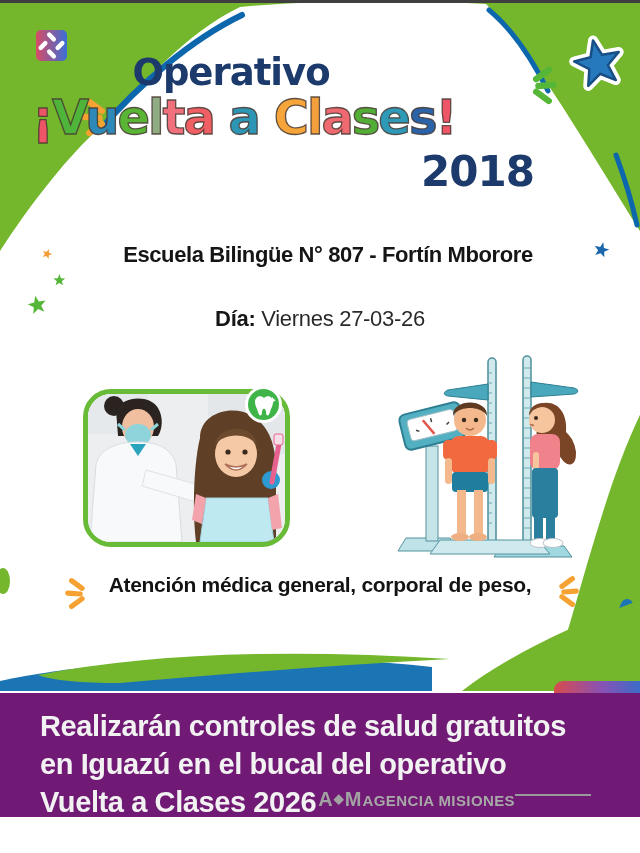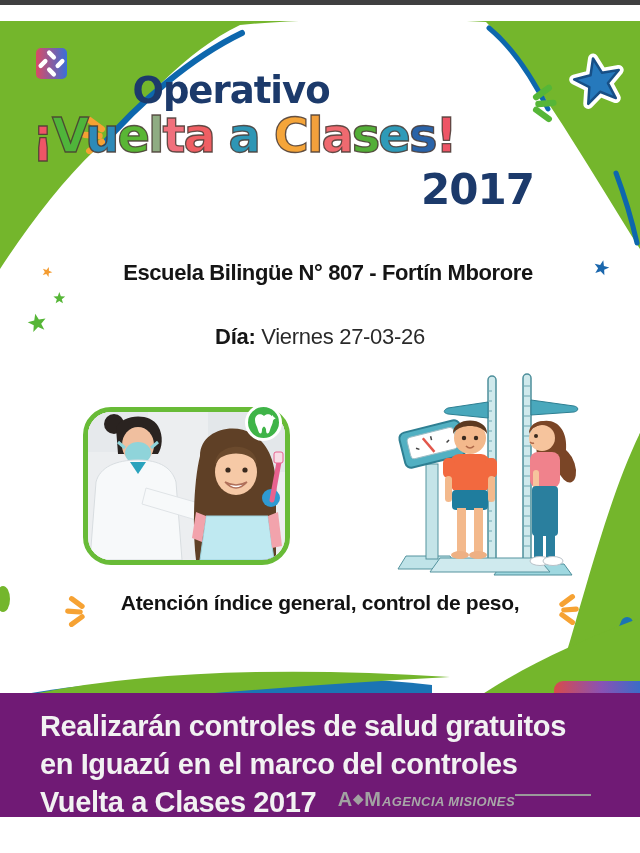--- a/index.html
+++ b/index.html
@@ -4,21 +4,21 @@
 <style>
   html,body{margin:0;padding:0;background:#222;}
   .stage{position:relative;width:640px;height:853px;overflow:hidden;background:#fff;
          font-family:"Liberation Sans",sans-serif;}
   .abs{position:absolute;}
 
   
   .top-strip{left:0;top:0;width:640px;height:5px;background:#3f3f40;}
 
   
-  .poster{left:0;top:21px;width:640px;height:688px;background:#74b62c;}
+  .poster{left:0;top:3px;width:640px;height:688px;background:#74b62c;}
   .bg-svg{position:absolute;left:0;top:0;}
 
   .kicker{left:81px;top:48px;width:300px;text-align:center;
           font-family:"DejaVu Sans",sans-serif;font-weight:bold;font-size:37px;
           color:#1c3a6b;letter-spacing:-1px;}
   .title{left:0;top:86px;width:640px;white-space:pre;
          font-family:"DejaVu Sans",sans-serif;font-weight:bold;font-size:48px;
          letter-spacing:-2px;margin-left:32px;-webkit-text-stroke:1.3px rgba(72,56,50,.85);}
   .year{left:374px;top:144px;width:160px;text-align:right;
         font-family:"DejaVu Sans",sans-serif;font-weight:bold;font-size:42px;
@@ -42,21 +42,21 @@
 
   
   .grad-tab{left:554px;top:681px;width:86px;height:16px;border-radius:9px 0 0 0;
             background:linear-gradient(90deg,#d84b4b 0%,#8a52b4 55%,#3b6cc8 100%);}
   .newsbar{left:0;top:693px;width:640px;height:124px;background:#701a75;}
   .headline{position:absolute;left:40px;top:14px;width:565px;
             font-weight:bold;font-size:29px;line-height:38px;color:#f2f2f2;letter-spacing:-.4px;}
   .agency{position:absolute;right:49px;top:96px;display:flex;flex-direction:row;align-items:flex-end;}
   .agency .mark{font-weight:bold;font-size:20px;color:#a2a2a2;letter-spacing:1px;line-height:20px;}
   .agency .mark .dia{font-size:13px;vertical-align:3px;}
-  .agency .name{font-weight:bold;font-size:13px;color:#a8a8a8;letter-spacing:.4px;margin-top:2px;font-style:italic;}
+  .agency .name{font-weight:bold;font-size:15px;color:#a8a8a8;letter-spacing:.4px;margin-top:2px;}
   .agency .rule{width:76px;height:2px;background:#9a9a9a;margin-top:5px;align-self:flex-start;}
 </style>
 </head>
 <body>
 
 <div class="stage">
 
   <div class="abs top-strip"></div>
 
   <div class="abs poster">
@@ -117,21 +117,21 @@
           <rect x="-5.5" y="-2.2" width="11" height="4.4" rx="2.2" transform="translate(15.5,7) rotate(45)"></rect>
           <rect x="-5.5" y="-2.2" width="11" height="4.4" rx="2.2" transform="translate(24,15.5) rotate(135)"></rect>
           <rect x="-5.5" y="-2.2" width="11" height="4.4" rx="2.2" transform="translate(15.5,24) rotate(45)"></rect>
           <rect x="-5.5" y="-2.2" width="11" height="4.4" rx="2.2" transform="translate(7,15.5) rotate(135)"></rect>
         </g>
       </g>
     </svg>
 
     <div class="abs kicker">Operativo</div>
     <div class="abs title"><span style="color: rgb(238, 85, 102);">¡</span><span style="color: rgb(79, 181, 58);">V</span><span style="color: rgb(45, 138, 184);">u</span><span style="color: rgb(89, 182, 53);">e</span><span style="color: rgb(143, 172, 131);">l</span><span style="color: rgb(240, 112, 124);">t</span><span style="color: rgb(239, 95, 99);">a</span><span> </span><span style="color: rgb(46, 150, 181);">a</span><span> </span><span style="color: rgb(245, 165, 58);">C</span><span style="color: rgb(243, 160, 60);">l</span><span style="color: rgb(239, 106, 112);">a</span><span style="color: rgb(83, 174, 56);">s</span><span style="color: rgb(46, 154, 184);">e</span><span style="color: rgb(42, 99, 168);">s</span><span style="color: rgb(238, 85, 102);">!</span></div>
-    <div class="abs year">2017</div>
+    <div class="abs year">2018</div>
 
     <div class="abs school">Escuela Bilingüe N° 807 - Fortín Mborore</div>
 
     <div class="abs sched sched1"><span class="lab">Día:</span><span class="val"> Viernes 27-03-26</span></div>
 
     <div class="abs photo-frame">
       <svg width="197" height="148" viewBox="0 0 197 148">
         <rect width="197" height="148" fill="#eceef0"></rect>
         <rect x="120" y="0" width="77" height="60" fill="#e3e7ea"></rect>
         <rect x="0" y="0" width="60" height="40" fill="#e6e9ec"></rect>
@@ -221,30 +221,30 @@
       <rect x="142" y="86" width="30" height="36" rx="8" fill="#f0828c"></rect>
       <rect x="145" y="104" width="6" height="24" rx="3" fill="#f6c49d"></rect>
       <rect x="144" y="120" width="26" height="50" rx="4" fill="#2a7f9e"></rect>
       <rect x="146" y="168" width="9" height="24" fill="#2a7f9e"></rect>
       <rect x="158" y="168" width="9" height="24" fill="#2a7f9e"></rect>
       <ellipse cx="152" cy="195" rx="10" ry="4.5" fill="#ffffff" stroke="#b9c2c9"></ellipse>
       <ellipse cx="165" cy="195" rx="10" ry="4.5" fill="#ffffff" stroke="#b9c2c9"></ellipse>
     </svg>
 
     <div class="abs services">
-      <div>Atención índice general, control de peso,</div>
+      <div>Atención médica general, corporal de peso,</div>
     </div>
   </div>
 
   <div class="abs grad-tab"></div>
   <div class="abs newsbar">
     <div class="headline">
       <div>Realizarán controles de salud gratuitos</div>
-      <div>en Iguazú en el marco del controles</div>
-      <div>Vuelta a Clases 2017</div>
+      <div>en Iguazú en el bucal del operativo</div>
+      <div>Vuelta a Clases 2026</div>
     </div>
     <div class="agency">
       <div class="mark"><span>A</span><span class="dia">◆</span><span>M</span></div>
       <div class="name">AGENCIA MISIONES</div>
       <div class="rule"></div>
     </div>
   </div>
 </div>
 
 </body></html>

